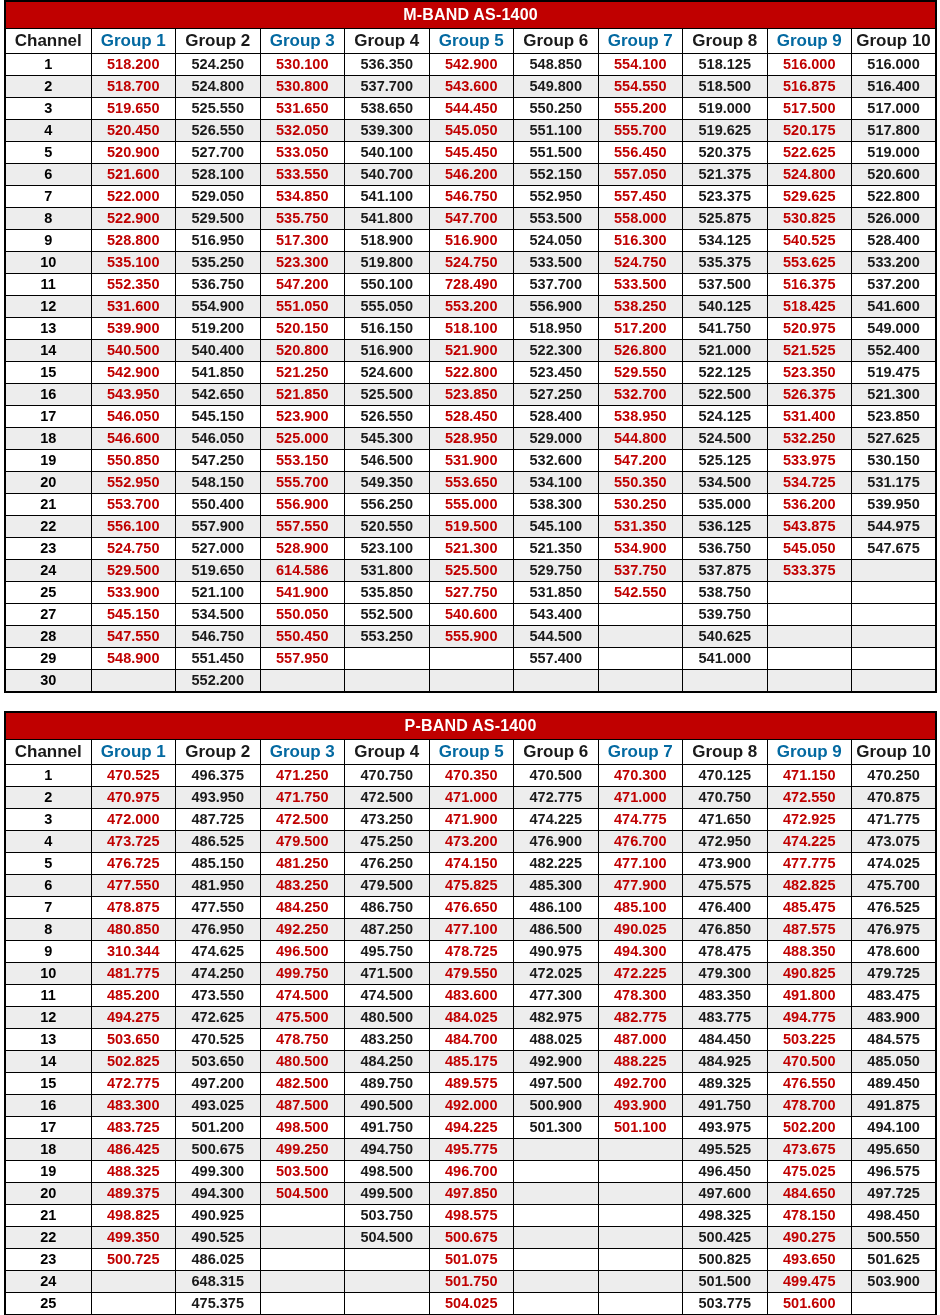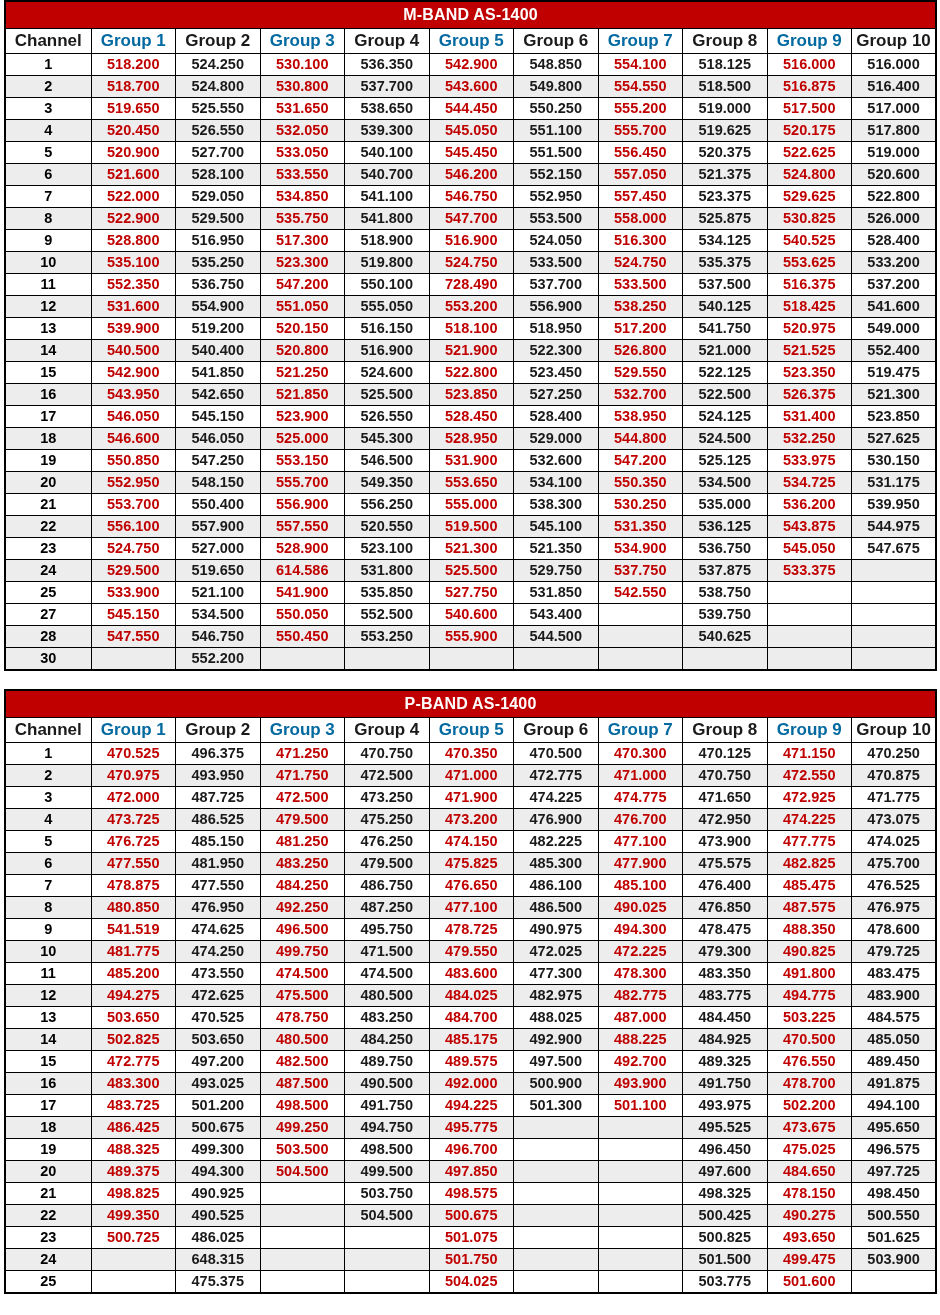--- a/index.html
+++ b/index.html
@@ -469,20 +469,33 @@
             <td class="cell">546.750</td>
             <td class="cell red">550.450</td>
             <td class="cell">553.250</td>
             <td class="cell red">555.900</td>
             <td class="cell">544.500</td>
             <td class="cell red"></td>
             <td class="cell">540.625</td>
             <td class="cell red"></td>
             <td class="cell"></td>
           </tr>
+          <tr class="norm">
+            <td class="cell ch">29</td>
+            <td class="cell red">548.900</td>
+            <td class="cell">551.450</td>
+            <td class="cell red">557.950</td>
+            <td class="cell"></td>
+            <td class="cell red"></td>
+            <td class="cell">557.400</td>
+            <td class="cell red"></td>
+            <td class="cell">541.000</td>
+            <td class="cell red"></td>
+            <td class="cell"></td>
+          </tr>
           <tr class="alt">
             <td class="cell ch">30</td>
             <td class="cell red"></td>
             <td class="cell">552.200</td>
             <td class="cell red"></td>
             <td class="cell"></td>
             <td class="cell red"></td>
             <td class="cell"></td>
             <td class="cell red"></td>
             <td class="cell"></td>
@@ -628,21 +641,21 @@
             <td class="cell">487.250</td>
             <td class="cell red">477.100</td>
             <td class="cell">486.500</td>
             <td class="cell red">490.025</td>
             <td class="cell">476.850</td>
             <td class="cell red">487.575</td>
             <td class="cell">476.975</td>
           </tr>
           <tr class="norm">
             <td class="cell ch">9</td>
-            <td class="cell red">541.519</td>
+            <td class="cell red">310.344</td>
             <td class="cell">474.625</td>
             <td class="cell red">496.500</td>
             <td class="cell">495.750</td>
             <td class="cell red">478.725</td>
             <td class="cell">490.975</td>
             <td class="cell red">494.300</td>
             <td class="cell">478.475</td>
             <td class="cell red">488.350</td>
             <td class="cell">478.600</td>
           </tr>

